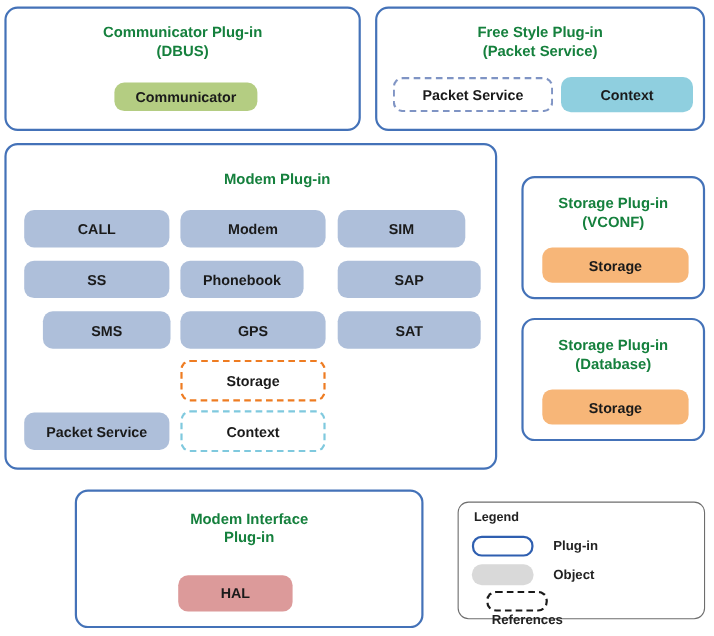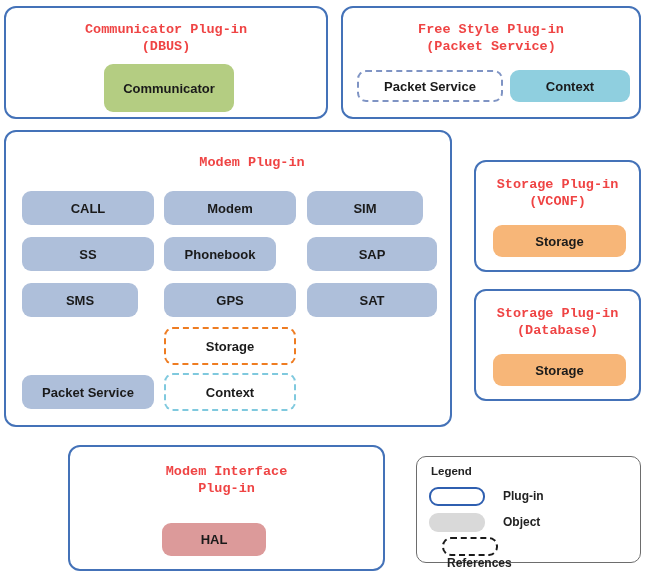--- a/index.html
+++ b/index.html
@@ -22,23 +22,22 @@
     box-sizing: border-box;
     border: 2px solid #4472b8;
     border-radius: 12px;
     background: #ffffff;
   }
   .plugin-title {
     text-align: center;
     font-weight: bold;
     font-size: 13.5px;
     line-height: 17px;
-    color: #ef4444;
+    color: #15803d;
     white-space: pre-line;
-    font-family: Liberation Mono, monospace;
   }
 
   
   .pill {
     box-sizing: border-box;
     border-radius: 9px;
     display: flex;
     align-items: center;
     justify-content: center;
     font-weight: bold;
@@ -104,42 +103,42 @@
     color: #222222;
     white-space: nowrap;
   }
 </style>
 </head>
 <body>
 
 <div class="plugin-box" style="left:4px; top:6px; width:324px; height:113px;">
   <div class="plugin-title abs" style="left:0; top:13px; width:100%;">Communicator Plug-in
 (DBUS)</div>
-  <div class="pill pill-green abs" style="left:98px; top:56px; width:130px; height:48px;">Communicator</div>
+  <div class="pill pill-green abs" style="left:98px; top:67px; width:130px; height:26px;">Communicator</div>
 </div>
 
 <div class="plugin-box" style="left:341px; top:6px; width:300px; height:113px;">
   <div class="plugin-title abs" style="left:0; top:13px; width:100%;">Free Style Plug-in
 (Packet Service)</div>
   <div class="pill pill-ref ref-blue abs" style="left:14px; top:62px; width:146px; height:32px;">Packet Service</div>
   <div class="pill pill-teal abs" style="left:167px; top:62px; width:120px; height:32px;">Context</div>
 </div>
 
 <div class="plugin-box" style="left:4px; top:130px; width:448px; height:297px;">
   <div class="plugin-title abs" style="left:0; top:22px; width:100%;padding-left:24px;">Modem Plug-in</div>
 
   <div class="pill pill-object abs" style="left:16px; top:59px; width:132px; height:34px;">CALL</div>
   <div class="pill pill-object abs" style="left:158px; top:59px; width:132px; height:34px;">Modem</div>
   <div class="pill pill-object abs" style="left:301px; top:59px; width:116px; height:34px;">SIM</div>
 
   <div class="pill pill-object abs" style="left:16px; top:105px; width:132px; height:34px;">SS</div>
   <div class="pill pill-object abs" style="left:158px; top:105px; width:112px; height:34px;">Phonebook</div>
   <div class="pill pill-object abs" style="left:301px; top:105px; width:130px; height:34px;">SAP</div>
 
-  <div class="pill pill-object abs" style="left:16px; top:151px; width:116px; height:34px;">SMS</div>
+  <div class="pill pill-object abs" style="left:33px; top:151px; width:116px; height:34px;">SMS</div>
   <div class="pill pill-object abs" style="left:158px; top:151px; width:132px; height:34px;">GPS</div>
   <div class="pill pill-object abs" style="left:301px; top:151px; width:130px; height:34px;">SAT</div>
 
   <div class="pill pill-ref ref-orange abs" style="left:158px; top:195px; width:132px; height:38px;">Storage</div>
 
   <div class="pill pill-object abs" style="left:16px; top:243px; width:132px; height:34px;">Packet Service</div>
   <div class="pill pill-ref ref-cyan abs" style="left:158px; top:241px; width:132px; height:38px;">Context</div>
 </div>
 
 <div class="plugin-box" style="left:474px; top:160px; width:167px; height:112px;">

